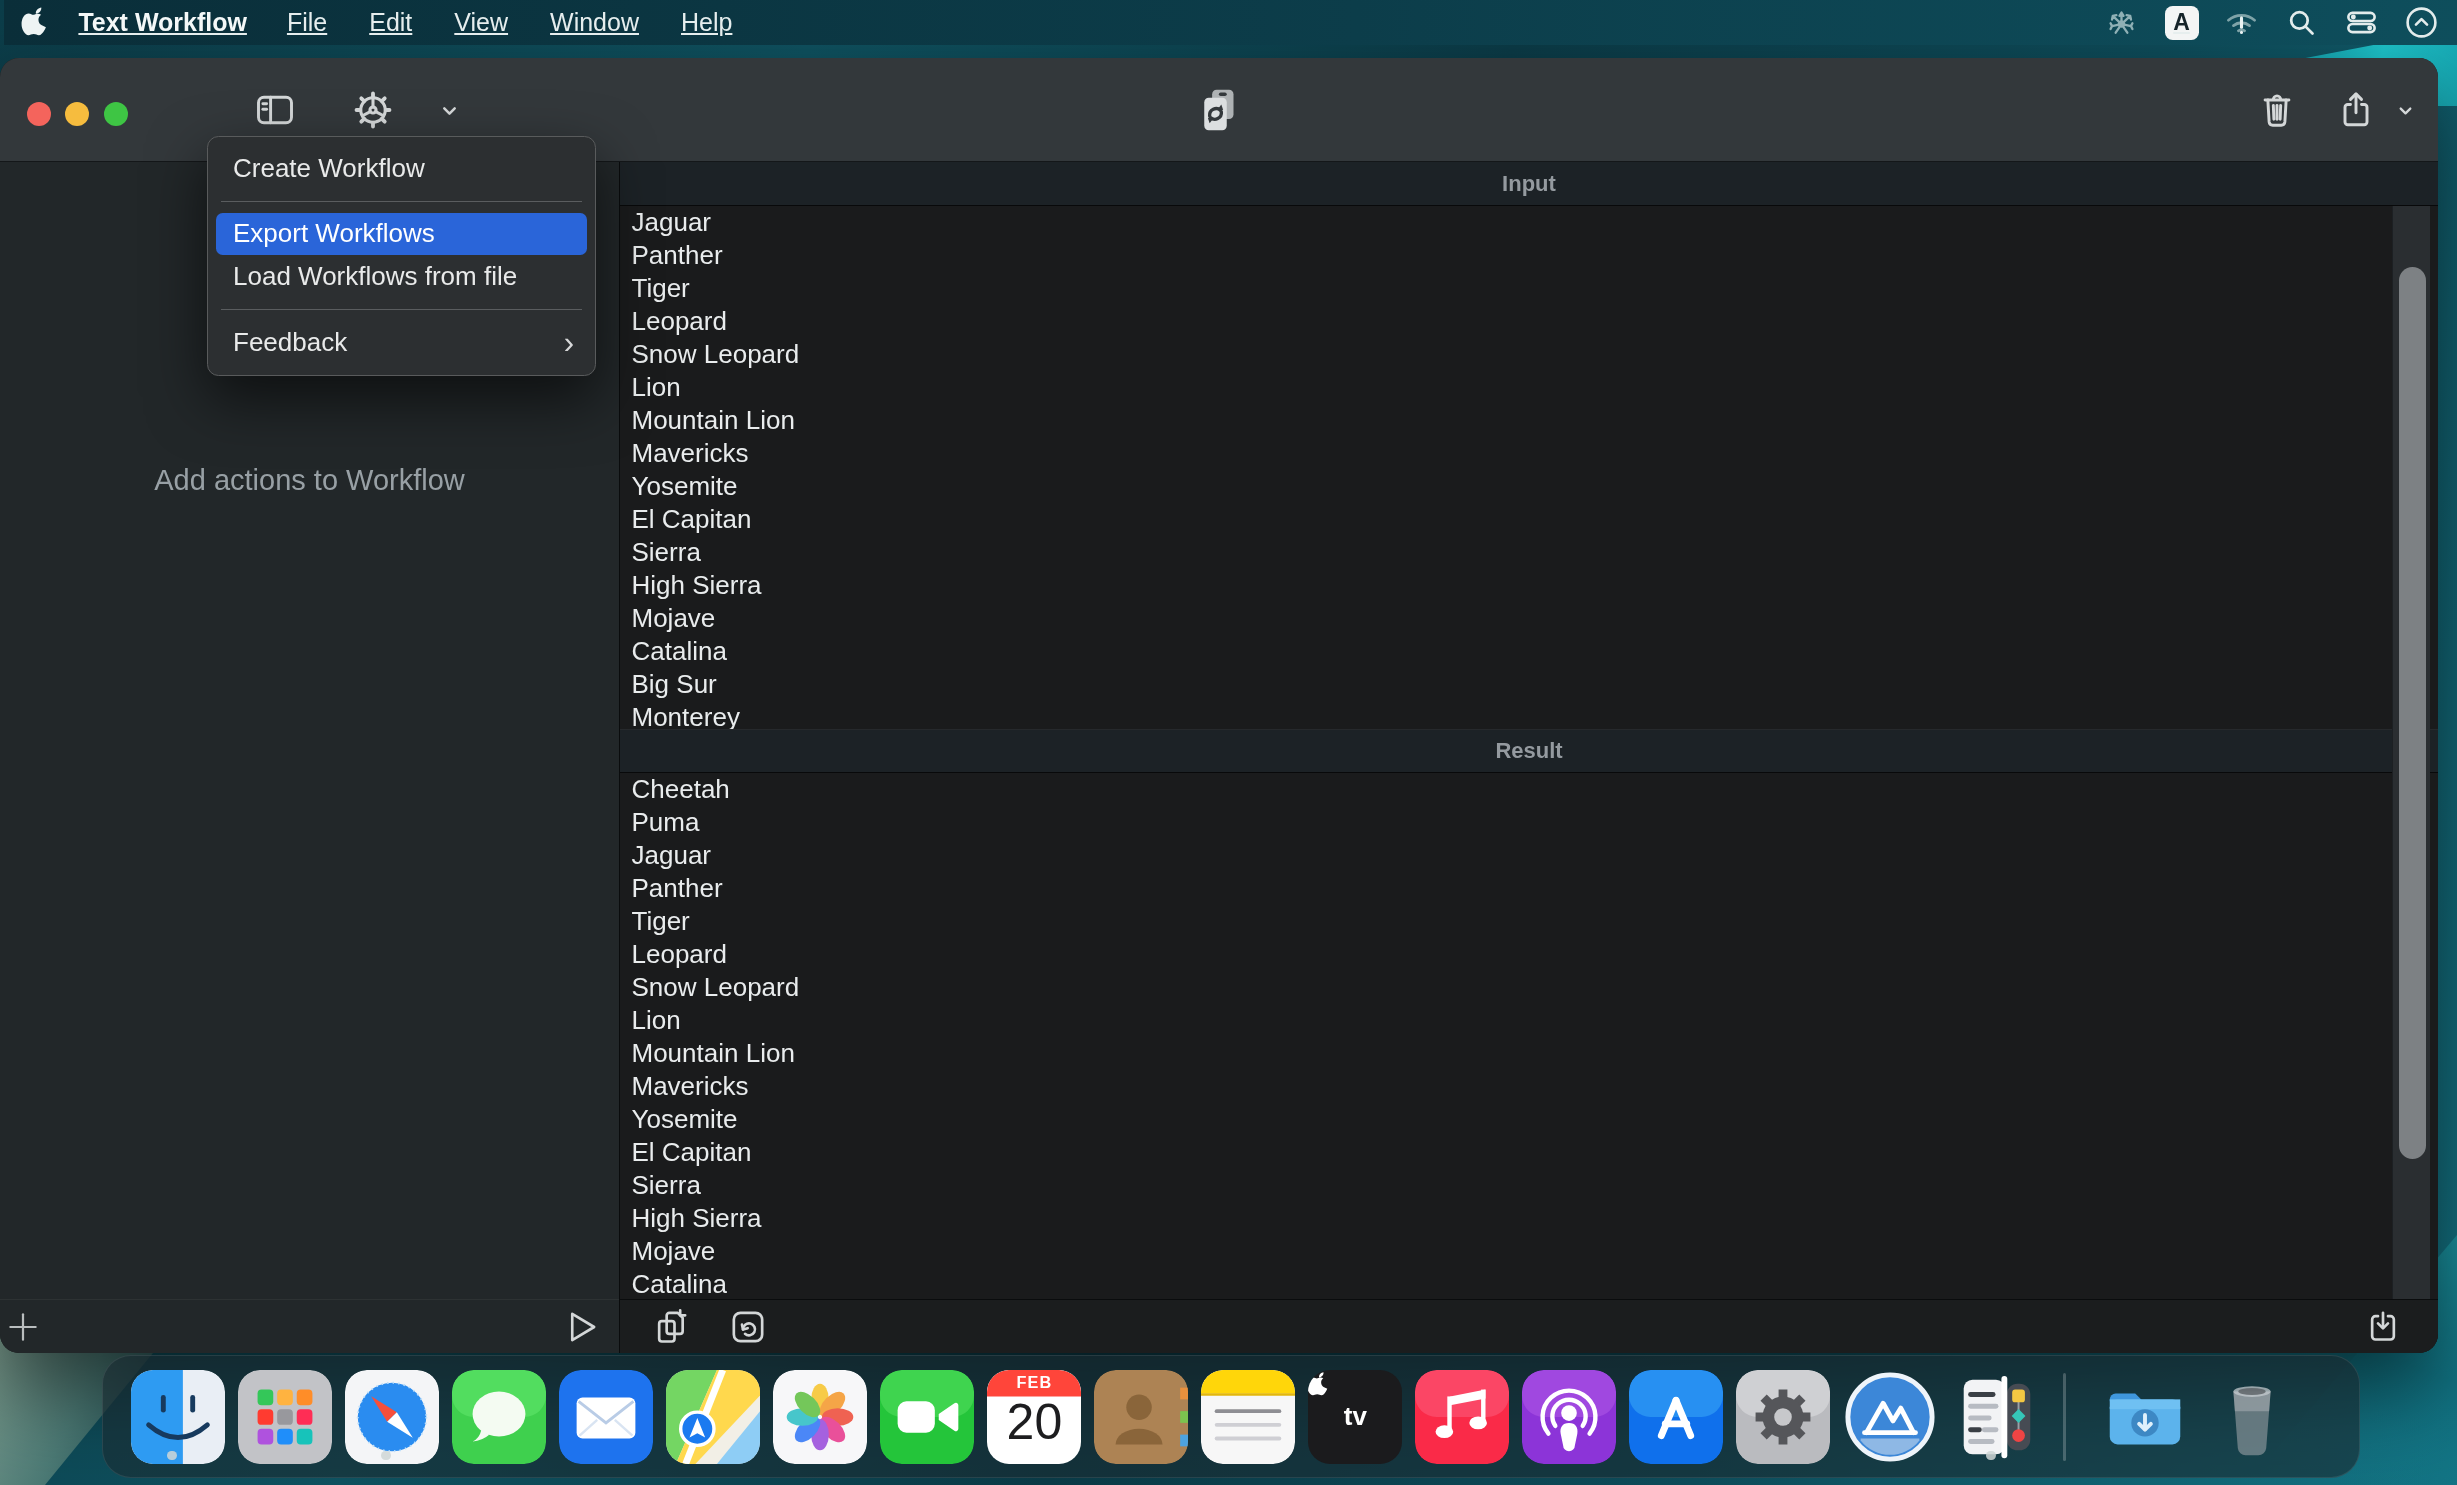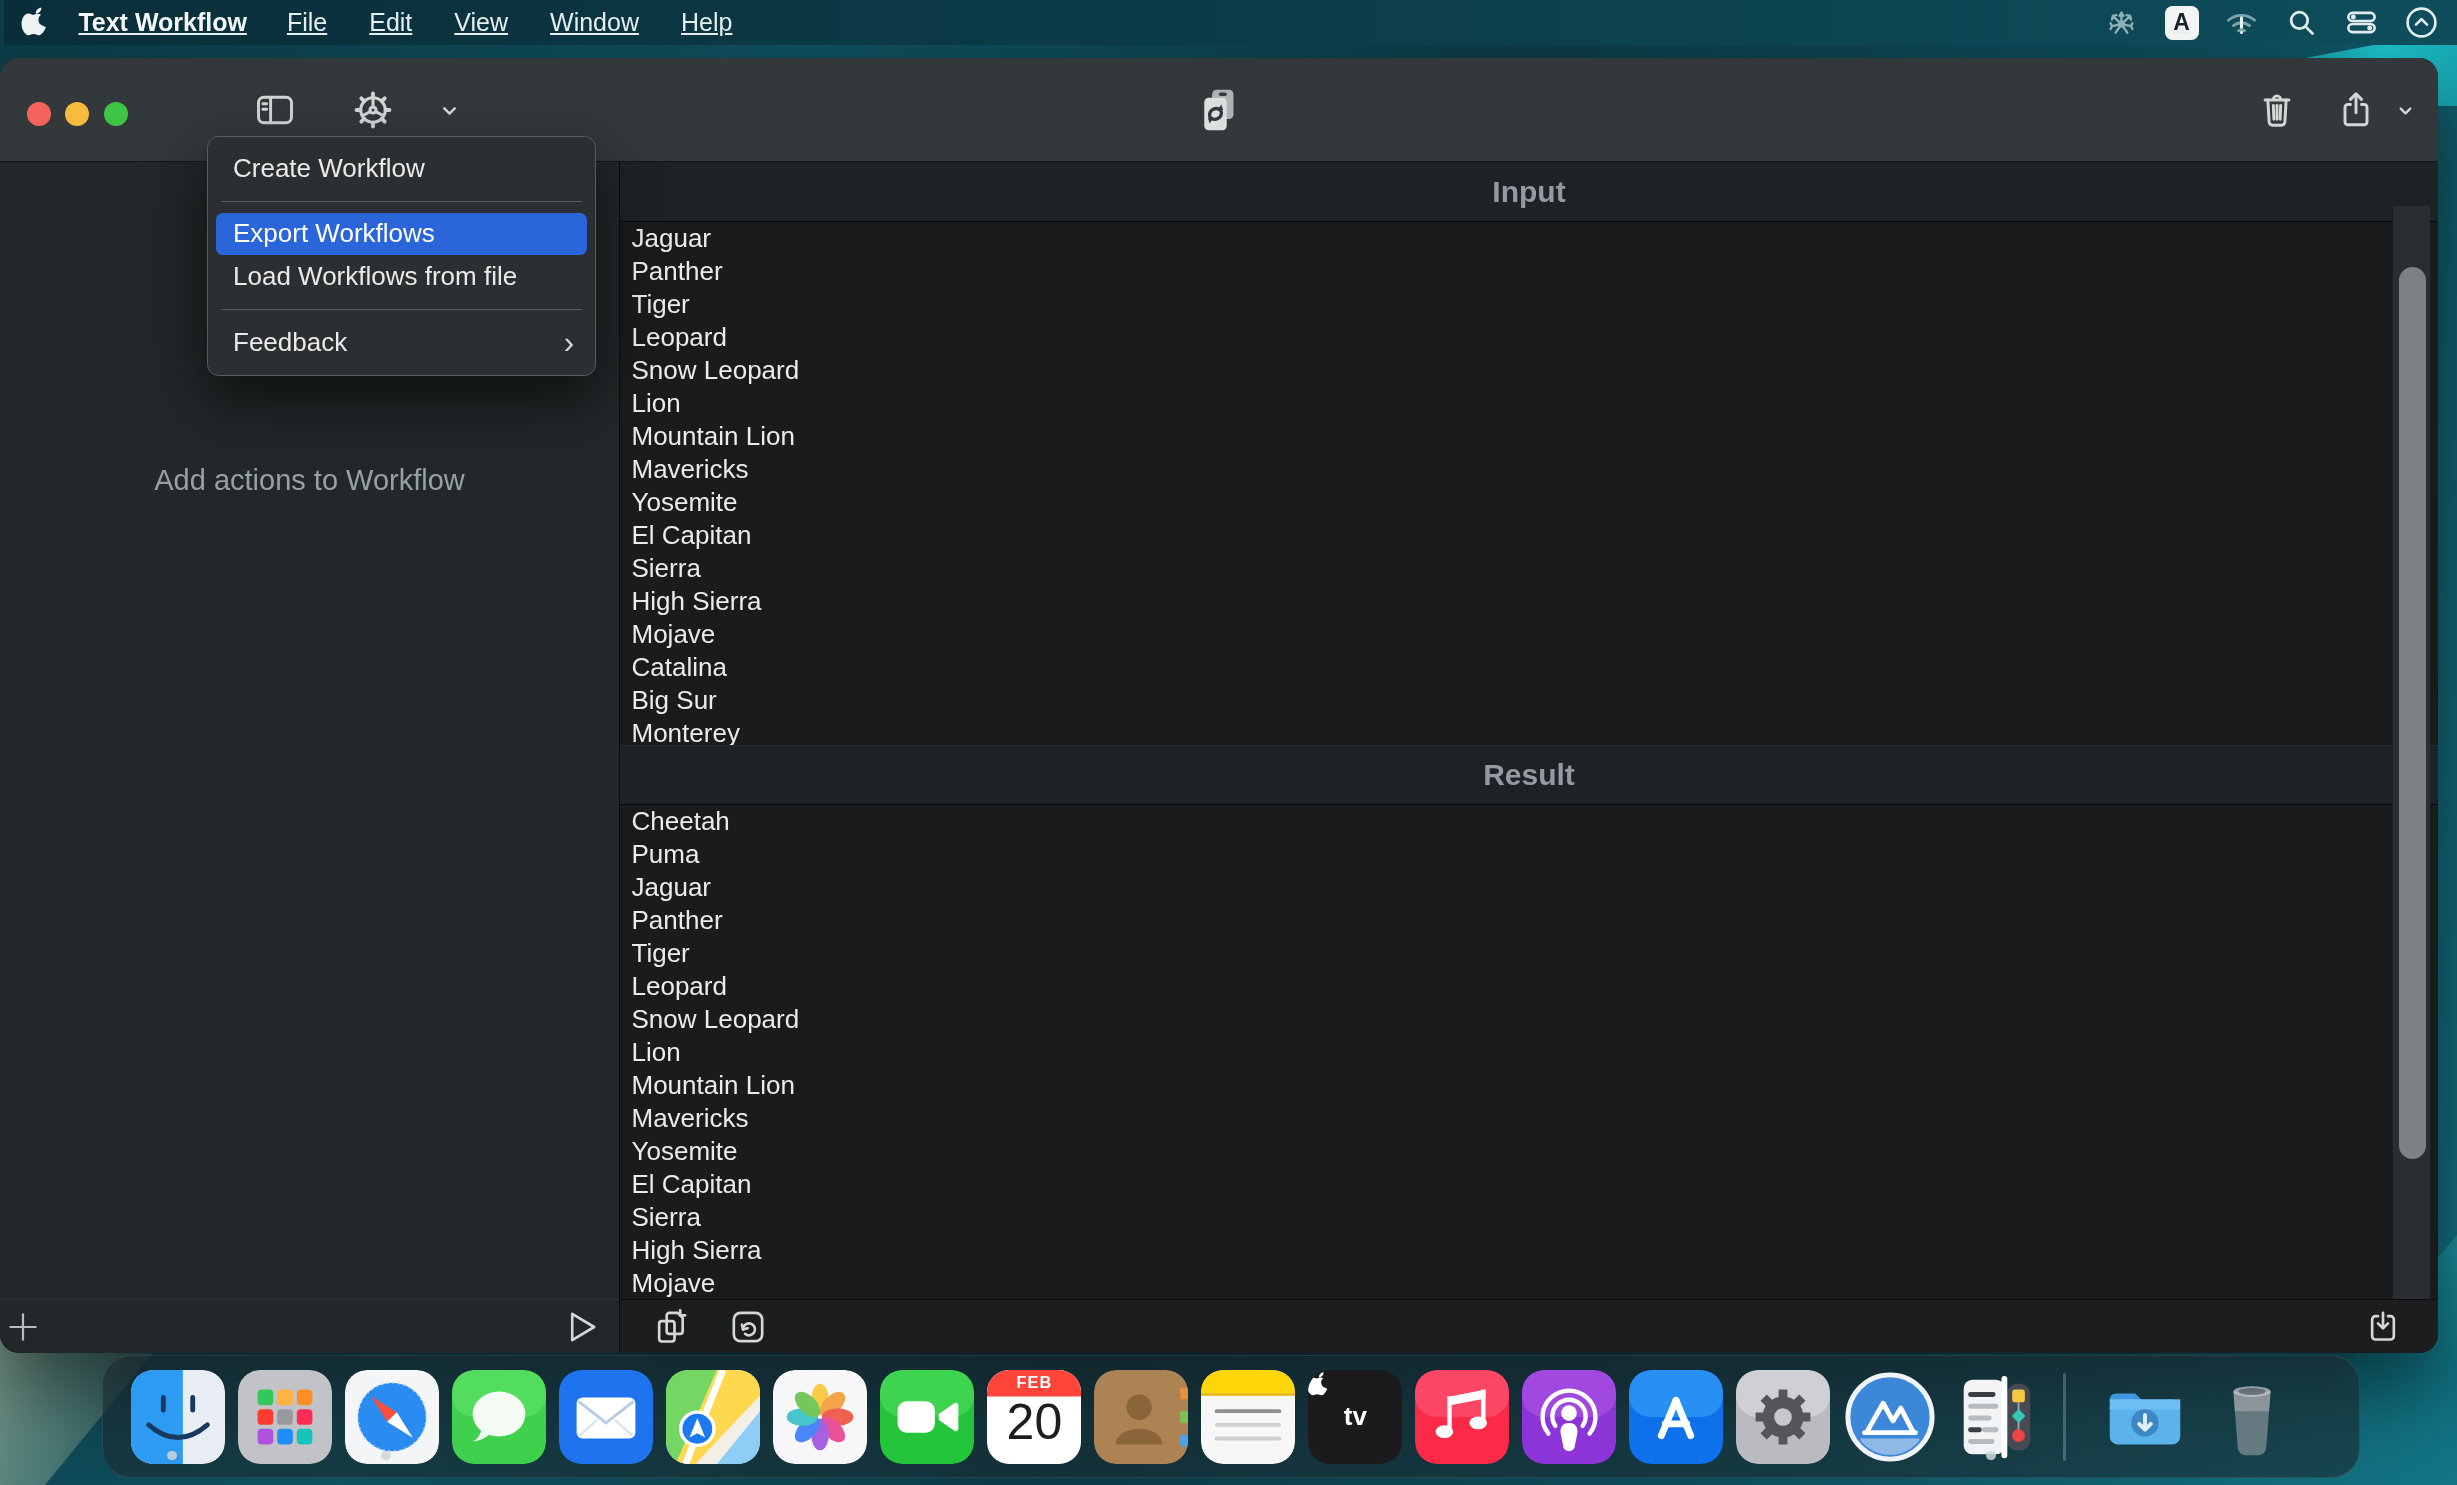--- a/index.html
+++ b/index.html
@@ -55,23 +55,23 @@
   .win-body{position:absolute;left:0;top:104px;right:0;bottom:0;display:flex;}
   .left-panel{position:relative;width:620px;background:#222729;border-right:1.9px solid #0a0c0d;
     flex:0 0 auto;}
   .lp-placeholder{position:absolute;top:302px;left:0;width:100%;text-align:center;
     color:#98a0a5;font-size:29px;}
   .lp-bottom{position:absolute;left:0;right:0;bottom:0;height:54px;border-top:1px solid rgba(255,255,255,.05);}
   .lp-plus{position:absolute;left:3.8px;top:7.7px;width:38px;height:38px;}
   .lp-play{position:absolute;right:17.3px;top:5.8px;width:42px;height:42px;}
 
   .main-area{position:relative;flex:1;background:#1a1b1c;}
-  .sec-header{height:60px;background:#1c2226;border-bottom:1.9px solid #08090a;
+  .sec-header{height:44px;background:#1c2226;border-bottom:1.9px solid #08090a;
     display:flex;align-items:center;justify-content:center;
-    color:#949a9f;font-weight:700;font-size:30px;}
+    color:#949a9f;font-weight:700;font-size:22px;}
   .sec-header.result{border-top:1px solid #26292c;}
   .list{overflow:hidden;}
   .list.input{height:523px;}
   .list.result{height:526px;}
   .list-row{height:33px;line-height:33px;padding-left:11.5px;font-size:26px;color:#e9eced;
     white-space:nowrap;}
   .main-bottom{position:absolute;left:0;right:0;bottom:0;height:54px;background:#1b1d1e;
     border-top:1.9px solid #0a0c0d;}
   .mb-copy{position:absolute;left:31px;top:6.7px;width:40px;height:40px;}
   .mb-repeat{position:absolute;left:108px;top:6.7px;width:40px;height:40px;}

